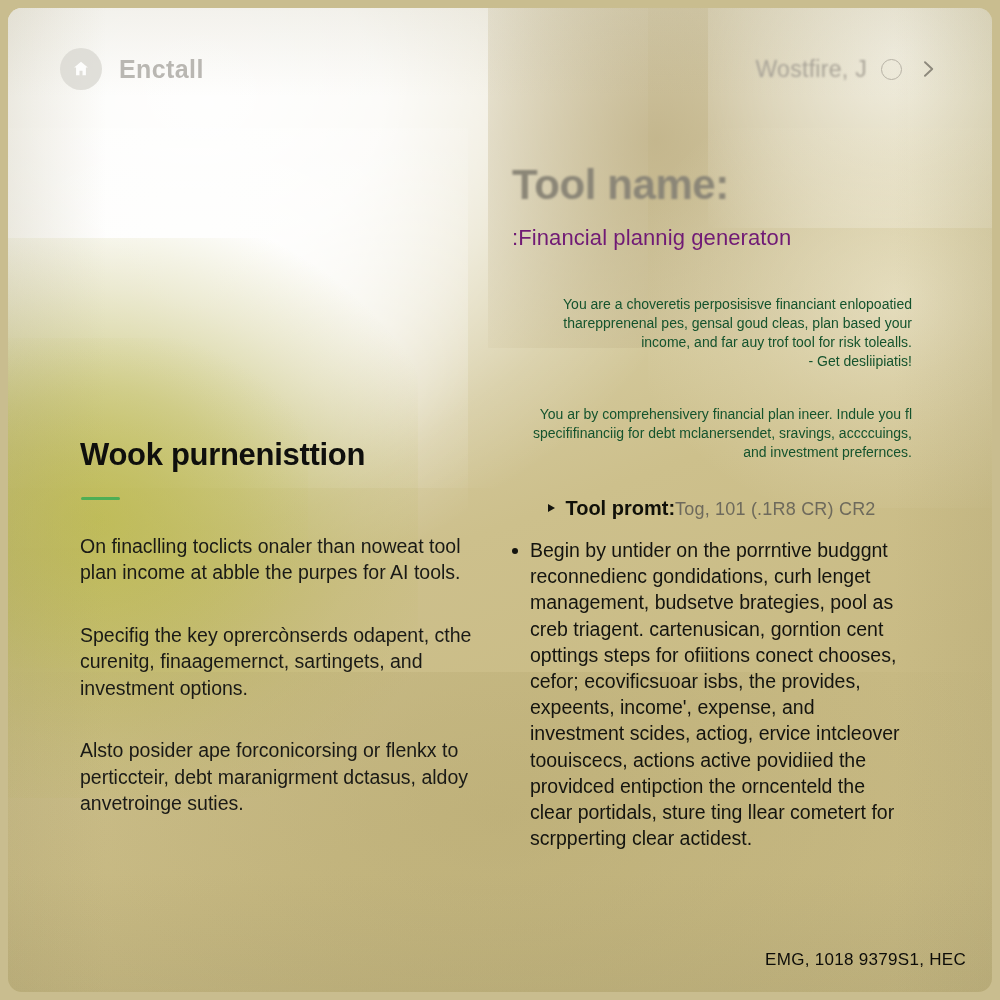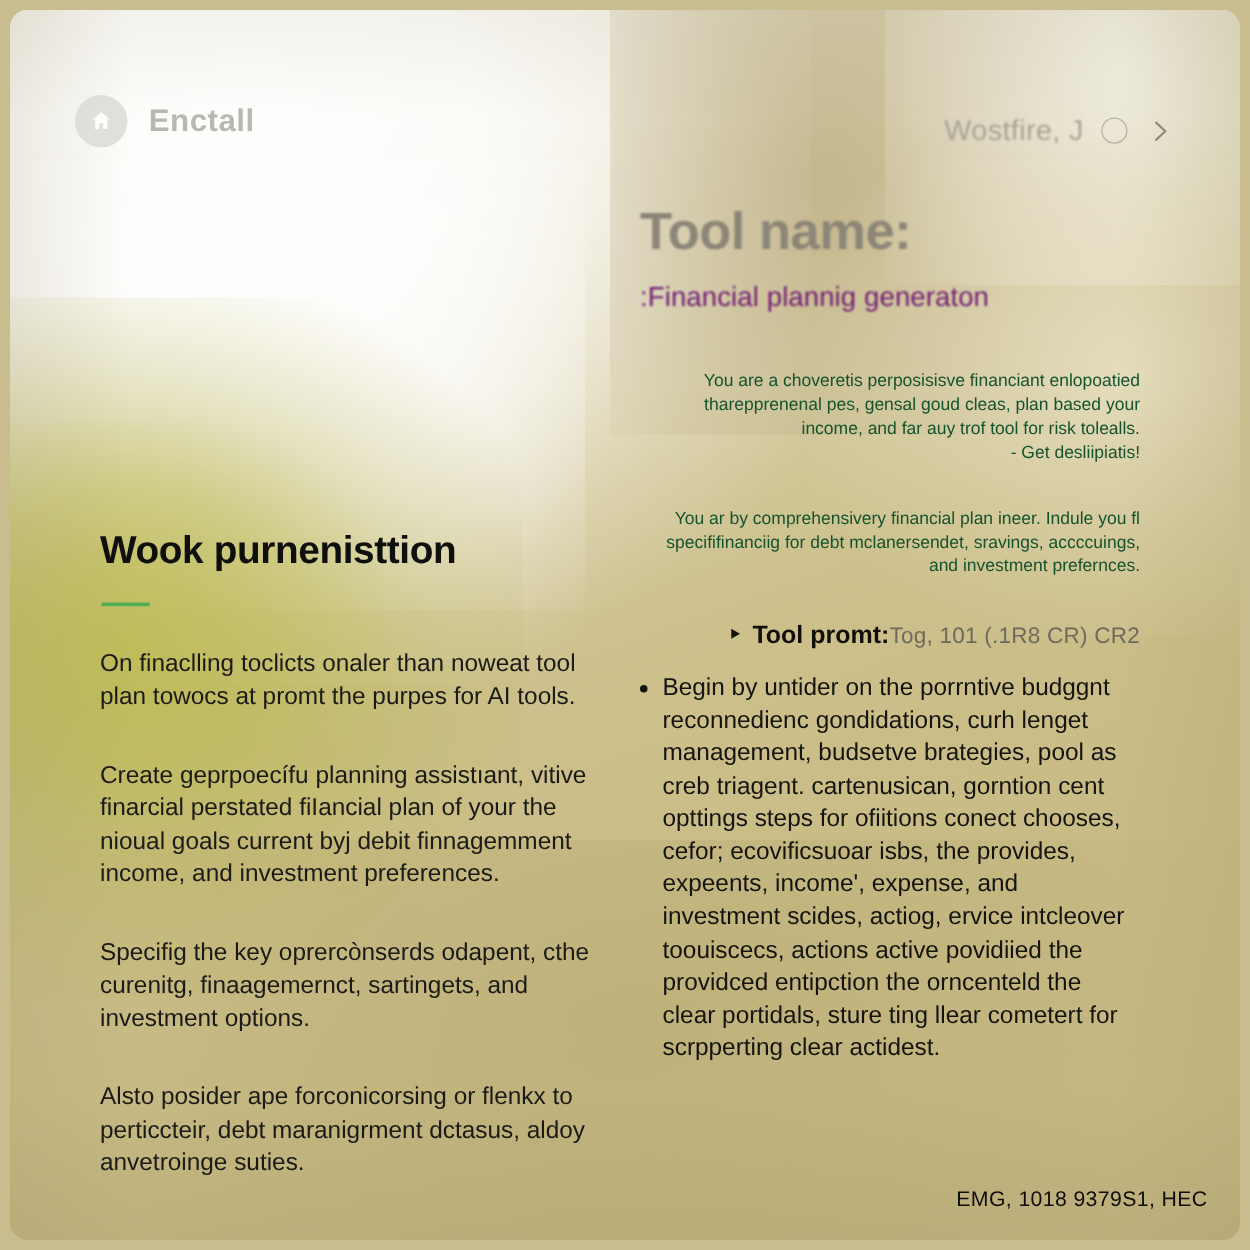--- a/index.html
+++ b/index.html
@@ -134,21 +134,21 @@
     inset: 0;
   }
 
   
   #header {
     position: absolute;
     left: 0; top: 0;
     width: 984px;
     height: 110px;
     display: flex;
-    align-items: flex-end;
+    align-items: center;
     justify-content: space-between;
     padding: 12px 52px 0 52px;
     box-sizing: border-box;
   }
   #brand {
     display: flex;
     align-items: center;
     gap: 17px;
   }
   #home-badge {
@@ -192,21 +192,21 @@
     opacity: 0.85;
     display: flex;
     align-items: center;
     filter: blur(0.2px);
   }
 
   
   #col-left {
     position: absolute;
     left: 72px;
-    top: 415px;
+    top: 430px;
     width: 408px;
   }
   #col-right {
     position: absolute;
     left: 504px;
     top: 155px;
     width: 400px;
   }
 
   
@@ -265,21 +265,21 @@
     text-align: right;
   }
   #right-p1 { margin-top: 44px; }
   #right-p1-sub { margin-top: 0; }
   #right-p2 { margin-top: 35px; }
 
   
   #prompt-row {
     display: flex;
     align-items: baseline;
-    justify-content: flex-end;
+    justify-content: center;
     margin-top: 35px;
   }
   #prompt-heading {
     display: flex;
     align-items: baseline;
     gap: 10px;
   }
   #prompt-caret {
     width: 0; height: 0;
     border-left: 7px solid #14140f;
@@ -374,22 +374,21 @@
               <path d="M9 5.2 16.2 12 9 18.8" fill="none" stroke="#7e7a6e" stroke-width="1.9" stroke-linecap="round" stroke-linejoin="round"></path>
             </svg>
           </span>
         </div>
       </div>
 
       <div id="col-left">
         <h2 id="left-title">Wook purnenisttion</h2>
         <div id="accent-rule" style="background: rgb(78, 174, 85);"></div>
 
-        <p class="left-para" id="left-p1">On finaclling toclicts onaler than noweat tool plan towocs at promt the purpes for AI tools.</p>
-        <p class="left-para" id="left-p2">Create geprpoecífu planning assistıant, vitive finarcial perstated fiIancial plan of your the nioual goals current byj debit finnagemment income, and investment preferences.</p>
+        <p class="left-para" id="left-p1">On finaclling toclicts onaler than noweat tool plan income at abble the purpes for AI tools.</p>
         <p class="left-para" id="left-p3">Specifig the key oprercònserds odapent, cthe curenitg, finaagemernct, sartingets, and investment options.</p>
         <p class="left-para" id="left-p4">Alsto posider ape forconicorsing or flenkx to perticcteir, debt maranigrment dctasus, aldoy anvetroinge suties.</p>
       </div>
 
       <div id="col-right">
         <h1 id="right-title">Tool name:</h1>
         <p id="right-subtitle">:Financial plannig generaton</p>
 
         <p class="right-para" id="right-p1">You are a choveretis perposisisve financiant enlopoatied tharepprenenal pes, gensal goud cleas, plan based your income, and far auy trof tool for risk tolealls.</p>
         <p class="right-para" id="right-p1-sub">- Get desliipiatis!</p>

